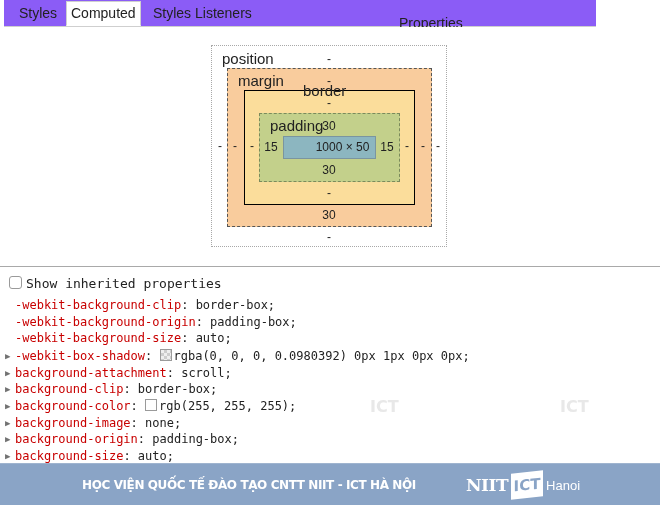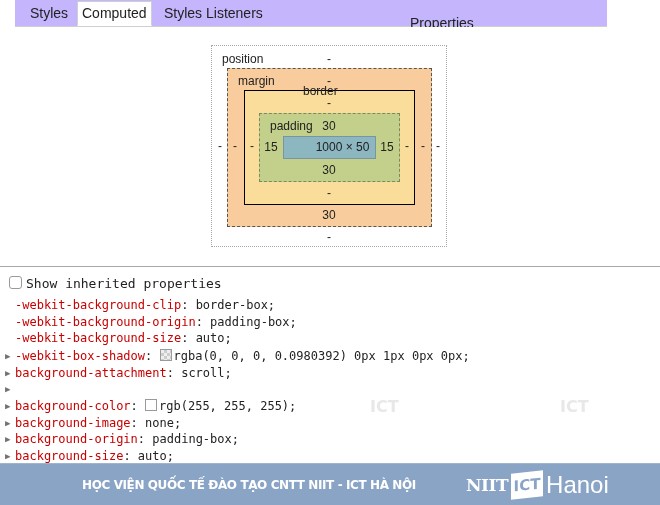--- a/index.html
+++ b/index.html
@@ -3,41 +3,41 @@
 <meta charset="utf-8">
 <style>
   html, body { margin: 0; padding: 0; }
   body {
     width: 660px; height: 505px; position: relative; overflow: hidden;
     background: #ffffff;
     font-family: "Liberation Sans", "DejaVu Sans", sans-serif;
     color: #222;
   }
   .tabbar {
-    position: absolute; left: 15px; top: 0; width: 592px; height: 26px;
-    background: #c4b5fd; border-bottom: 1px solid #cfcfcf;
+    position: absolute; left: 4px; top: 0; width: 592px; height: 26px;
+    background: #8b5cf6; border-bottom: 1px solid #cfcfcf;
   }
   .tab {
     position: absolute; top: 2px; height: 23px; line-height: 23px;
     font-size: 14px; color: #222; padding: 0 4px; box-sizing: border-box;
     cursor: default;
   }
   .tab.active {
     background: #fff; border: 1px solid #cfcfcf; border-bottom: 1px solid #fff;
     height: 25px; top: 1px;
   }
 
   .metrics { position: absolute; left: 0; top: 27px; width: 660px; height: 239px; background: #fff; }
   .box { position: absolute; box-sizing: border-box; }
   .pos-box { left: 211px; top: 18px; width: 236px; height: 202px; border: 1px dotted #a8a8a8; background: #fff; }
   .margin-box { left: 227px; top: 41px; width: 205px; height: 159px; border: 1px dashed #555; background: #f9cc9d; }
   .border-box { left: 244px; top: 63px; width: 171px; height: 115px; border: 1.5px solid #000; background: #fbdd9b; }
   .padding-box { left: 259px; top: 86px; width: 141px; height: 69px; border: 1px dashed #7b8a5c; background: #c3d08b; }
   .content-box { left: 283px; top: 109px; width: 93px; height: 23px; border: 1px solid #7a95a0; background: #8cb6c0; }
-  .lbl { position: absolute; font-size: 12px; color: #222; line-height: 14px; white-space: nowrap; }
+  .lbl { position: absolute; font-size: 15px; color: #222; line-height: 14px; white-space: nowrap; }
   .val { position: absolute; font-size: 12px; color: #222; line-height: 14px; text-align: center; white-space: nowrap; }
 
   .divider { position: absolute; left: 0; top: 266px; width: 660px; height: 1px; background: #a9a9a9; }
 
   .props { position: absolute; left: 0; top: 267px; width: 660px; height: 196px; background: #fff;
            font-family: "DejaVu Sans Mono", "Liberation Mono", monospace; font-size: 12px; }
   .show-inherited { position: absolute; left: 9px; top: 9px; height: 14px; display: flex; align-items: flex-start; }
   .checkbox { width: 11px; height: 11px; border: 1px solid #9a9a9a; border-radius: 3px; background: #fff; margin-right: 4px; }
   .show-inherited span { font-size: 13px; color: #222; }
   .prop-row { position: absolute; left: 0; height: 16px; line-height: 16px; white-space: nowrap; }
@@ -51,21 +51,21 @@
       linear-gradient(45deg, #ccc 25%, #eee 25%, #eee 75%, #ccc 75%);
     background-size: 6px 6px; background-position: 0 0, 3px 3px;
   }
   .watermark { position: absolute; font-family: "DejaVu Sans", sans-serif; font-weight: bold; font-size: 16px; color: #e8e8e8; }
 
   .footer { position: absolute; left: 0; top: 463px; width: 660px; height: 42px; background: #8aa4c6; border-top: 1px solid #9fb4cf; }
   .footer-text { position: absolute; left: 82px; top: 14px; font-family: "DejaVu Sans", sans-serif; font-weight: bold; font-size: 12px; color: #fff; letter-spacing: -0.4px; }
   .logo { position: absolute; left: 466px; top: 6px; height: 30px; display: flex; align-items: center; }
   .logo-niit { font-family: "DejaVu Serif", serif; font-weight: bold; font-size: 17px; color: #fff; letter-spacing: -0.5px; }
   .logo-ict { width: 32px; height: 26px; margin: 0 3px; background: #fff; transform: skewY(-6deg); color: #8aa4c6; font-weight: bold; font-size: 15px; text-align: center; line-height: 26px; font-family: "DejaVu Sans", sans-serif; }
-  .logo-hanoi { font-family: "Liberation Sans", sans-serif; font-size: 24px; color: #fff; }
+  .logo-hanoi { font-family: "Liberation Sans", sans-serif; font-size: 13px; color: #fff; }
 </style>
 </head>
 <body>
 
 <div class="tabbar">
   <div class="tab" style="left:11px;">Styles</div>
   <div class="tab active" style="left:62px;">Computed</div>
   <div class="tab" style="left:145px;">Styles Listeners</div>
   <div class="tab" style="left:391px;margin-top:10px;">Properties</div>
 </div>
@@ -140,20 +140,24 @@
   </div>
   <div class="prop-row" style="top:98px;left:0;width:660px;">
     <span class="arrow">▶</span>
     <span style="position:absolute;left:15px;">
       <span class="pname">background-attachment</span>:
       <span class="pval">scroll;</span>
     </span>
   </div>
   <div class="prop-row" style="top:114px;left:0;width:660px;">
     <span class="arrow">▶</span>
+    <span style="position:absolute;left:15px;">
+      <span class="pname">background-clip</span>:
+      <span class="pval">border-box;</span>
+    </span>
   </div>
   <div class="prop-row" style="top:131px;left:0;width:660px;">
     <span class="arrow">▶</span>
     <span style="position:absolute;left:15px;">
       <span class="pname">background-color</span>:
       <span class="swatch"></span><span class="pval">rgb(255, 255, 255);</span>
     </span>
   </div>
   <div class="prop-row" style="top:148px;left:0;width:660px;">
     <span class="arrow">▶</span>

